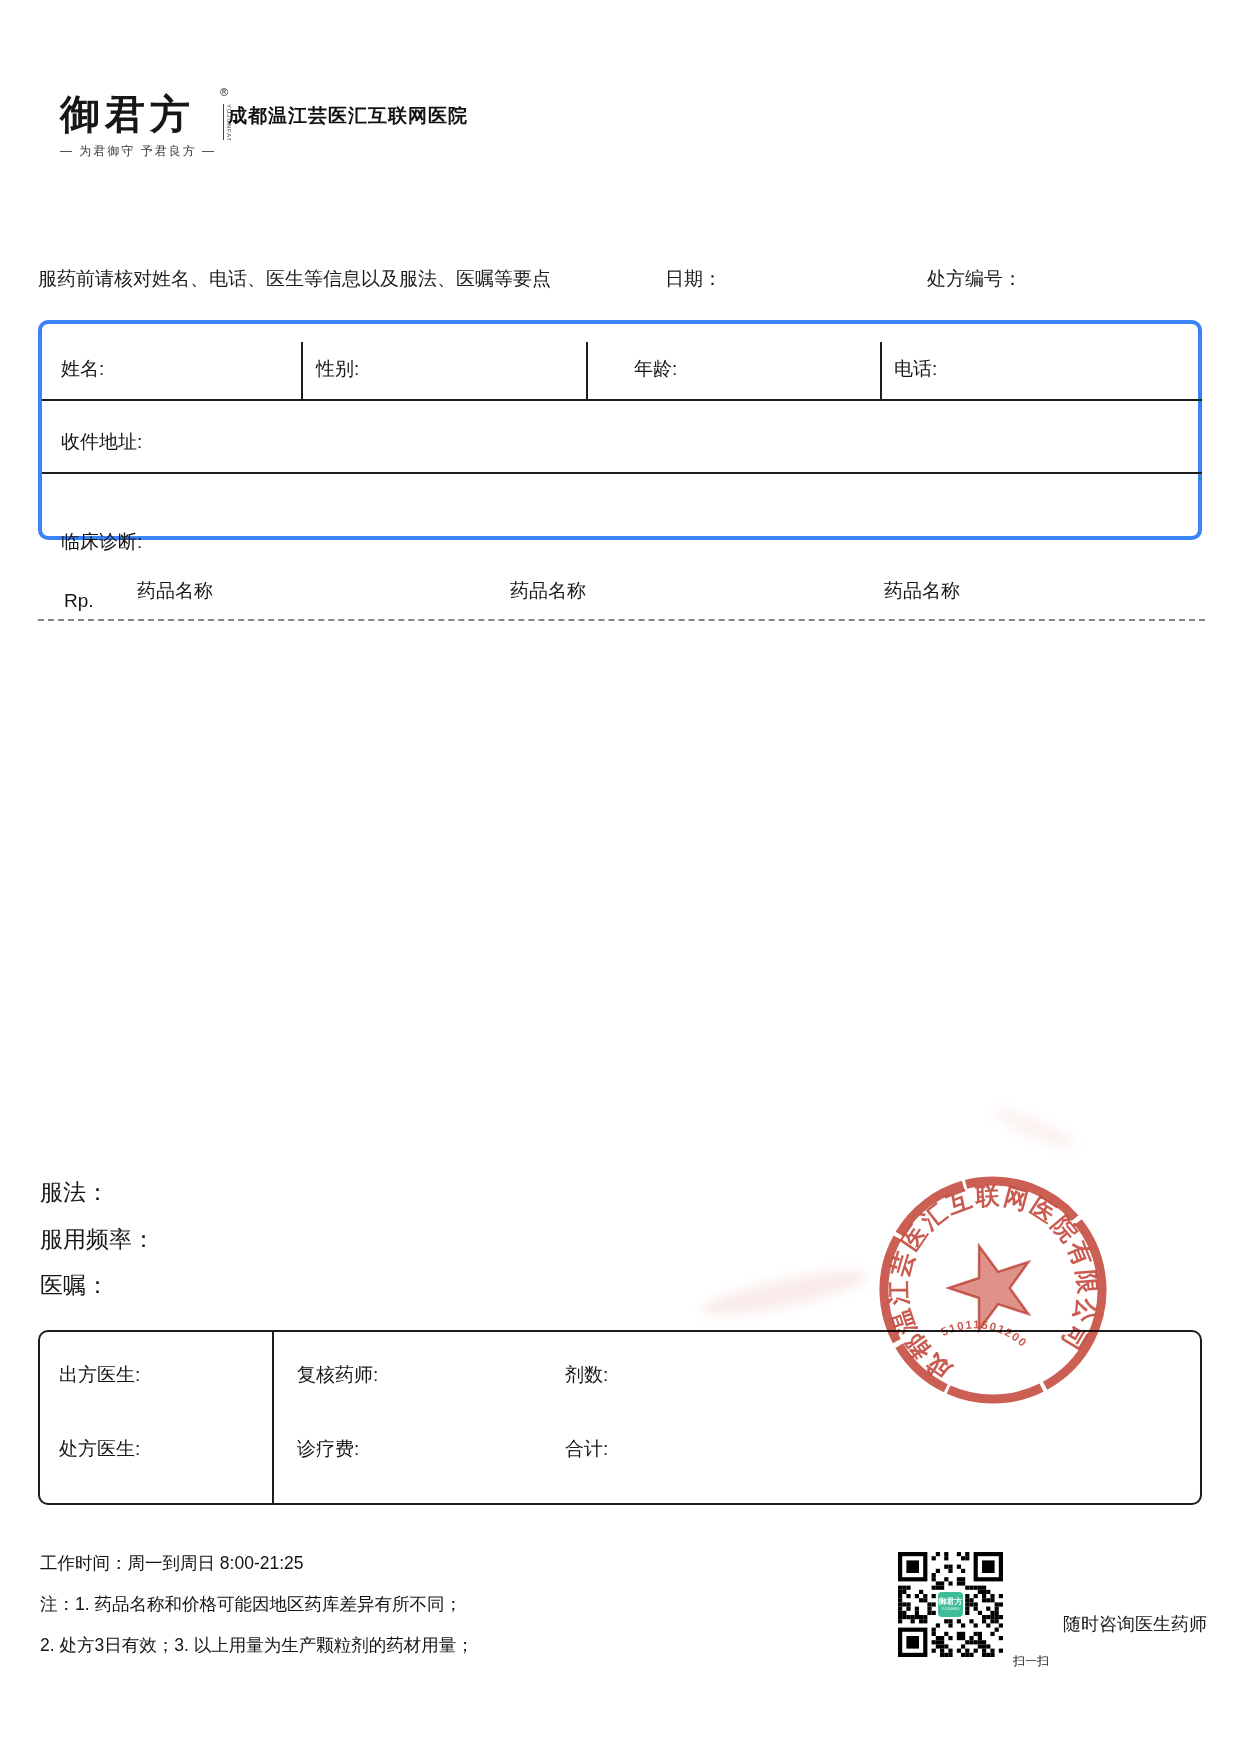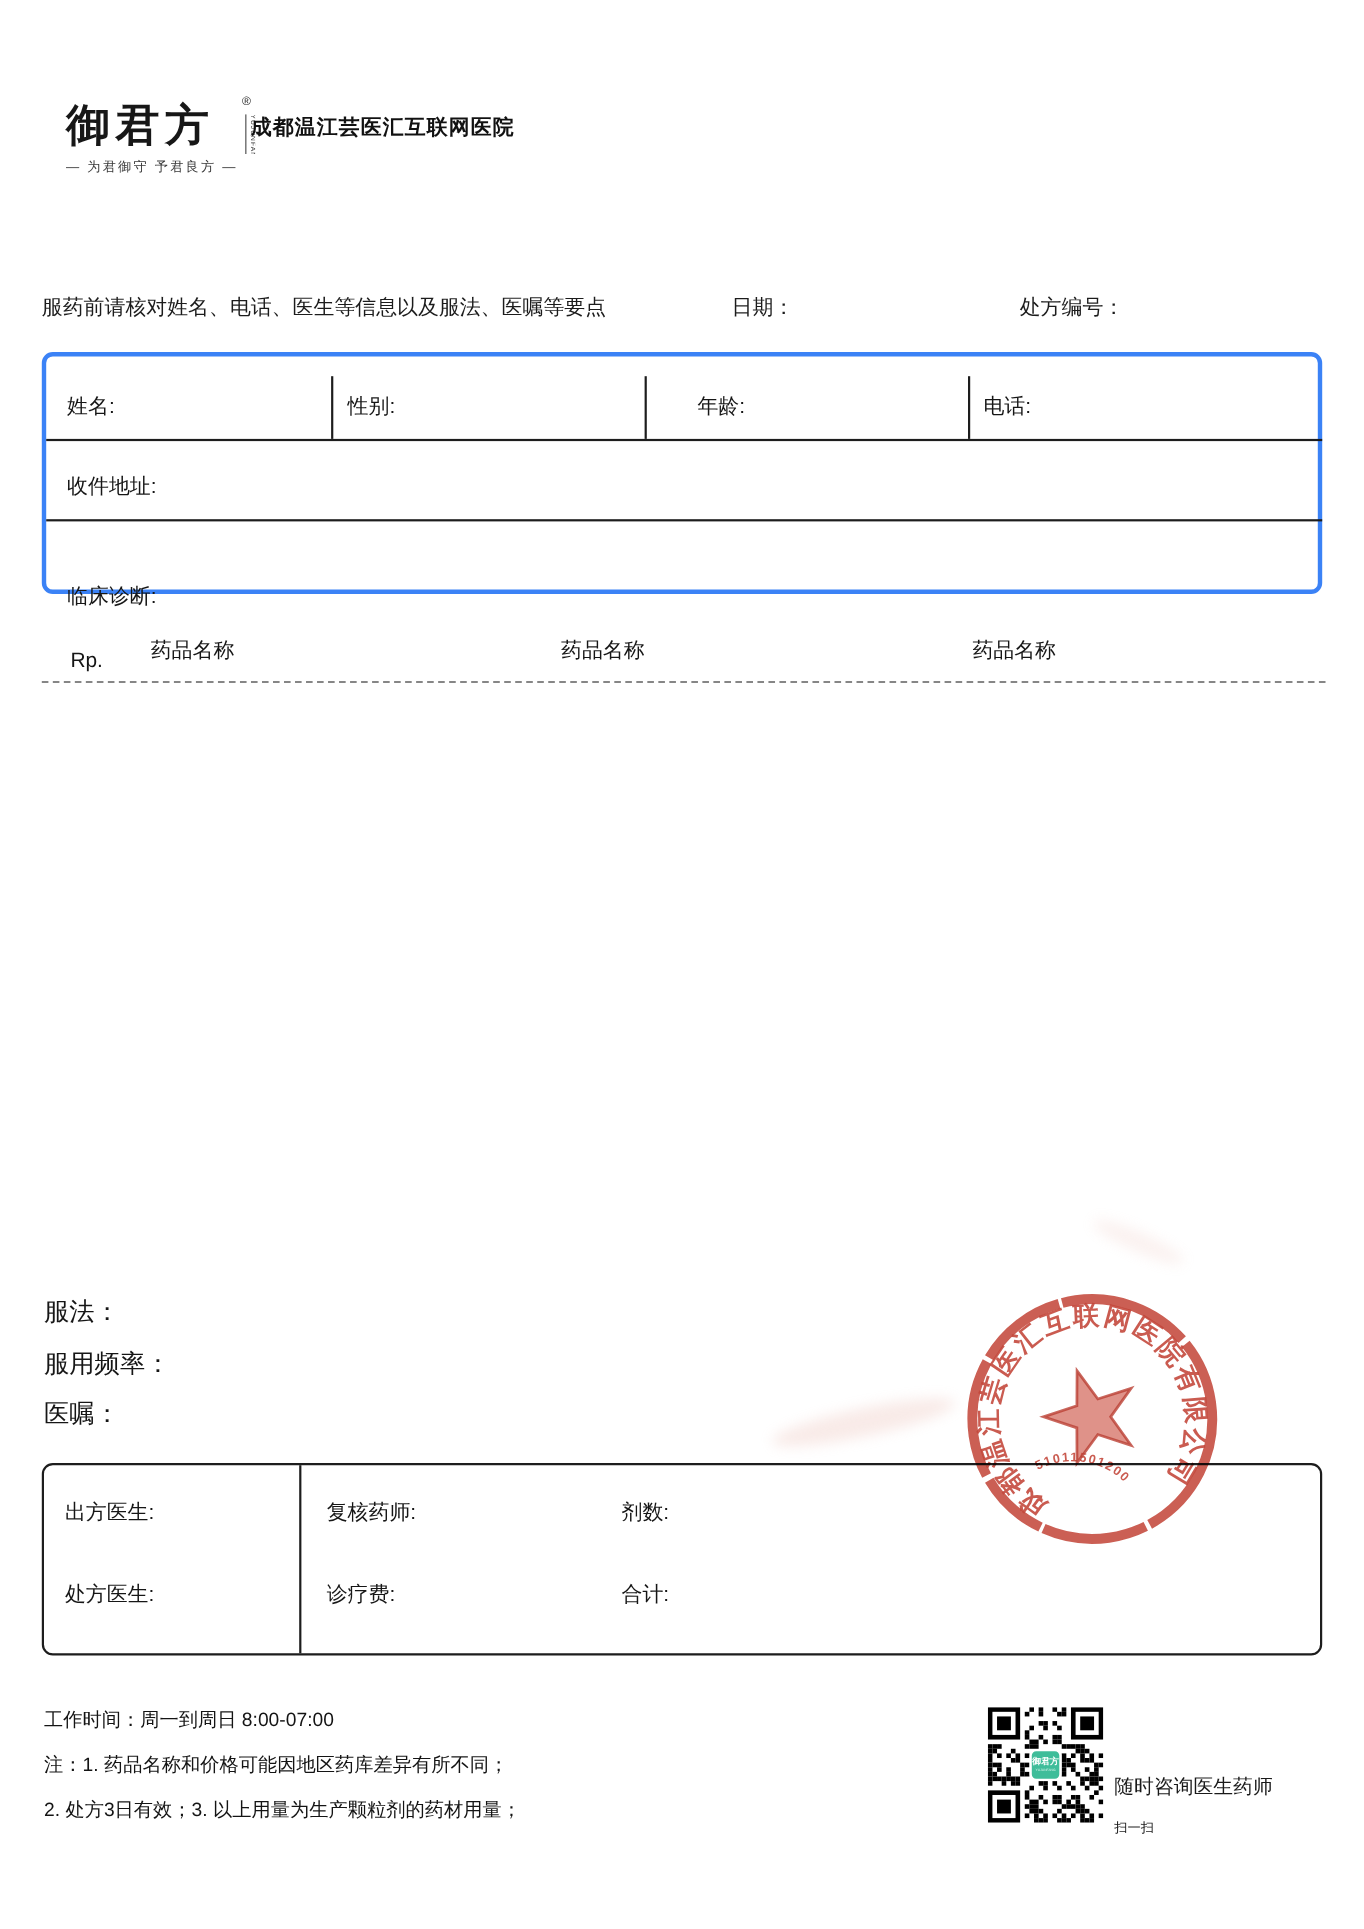--- a/index.html
+++ b/index.html
@@ -61,21 +61,21 @@
   
   .footer-line{position:absolute;left:40px;font-size:17.5px;color:#141414;}
   .f1{top:1551px;} .f2{top:1592px;} .f3{top:1633px;}
   .qr-wrap{position:absolute;left:898px;top:1552px;width:105px;height:105px;}
   .qr-logo{position:absolute;left:38px;top:38px;width:29px;height:29px;background:#3fbd9a;
     border-radius:6px;border:2px solid #fff;box-sizing:border-box;
     display:flex;flex-direction:column;align-items:center;justify-content:center;}
   .qr-logo .t1{color:#fff;font-size:8px;font-weight:bold;line-height:1;white-space:nowrap;}
   .qr-logo .t2{color:#d9f5ec;font-size:3px;line-height:2;white-space:nowrap;}
   .scan-label{position:absolute;left:1013px;top:1653px;font-size:12px;color:#1a1a1a;}
-  .scan-sub{position:absolute;left:1013px;top:1612px;font-size:18px;color:#1a1a1a;}
+  .scan-sub{position:absolute;left:1063px;top:1612px;font-size:18px;color:#1a1a1a;}
 </style>
 </head>
 <body>
 
 <div class="page">
 
   <div class="logo-block">
     <div class="logo-main">御君方</div>
     <div class="logo-reg">®</div>
     <div class="logo-vertical">YUJUNFANG</div>
@@ -138,21 +138,21 @@
         </text>
         <path id="sealCode" d="M 62.3 157 A 68 68 0 0 1 141.3 181.9"></path>
         <text font-family="Liberation Sans, sans-serif" font-size="11.5" font-weight="bold" fill="#bf3a2c" fill-opacity="0.9" letter-spacing="1.5">
           <textPath href="#sealCode">5101150120023</textPath>
         </text>
         <polygon points="110.4,72.7 125.5,100.7 156.8,95.3 134.8,118.4 149.6,146.6 121,132.7 98.7,155.5 103,124 74.4,109.9 105.8,104.2" fill="#c94a3a" fill-opacity="0.65" stroke="#b53124" stroke-width="2.5" stroke-opacity="0.8"></polygon>
       </g>
     </svg>
   </div>
 
-  <div class="footer-line f1">工作时间：周一到周日 8:00-07:00</div>
+  <div class="footer-line f1">工作时间：周一到周日 8:00-21:25</div>
   <div class="footer-line f2">注：1. 药品名称和价格可能因地区药库差异有所不同；</div>
   <div class="footer-line f3">2. 处方3日有效；3. 以上用量为生产颗粒剂的药材用量；</div>
 
   <div class="qr-wrap">
     <svg width="105" height="105" viewBox="0 0 105 105">
       <rect x="0" y="0" width="105" height="105" fill="#ffffff"></rect>
       <g fill="#000" id="qr-modules">
           <rect x="37.8" y="0.0" width="4.2" height="4.2"></rect>
           <rect x="46.2" y="0.0" width="4.2" height="4.2"></rect>
           <rect x="58.8" y="0.0" width="4.2" height="4.2"></rect>

